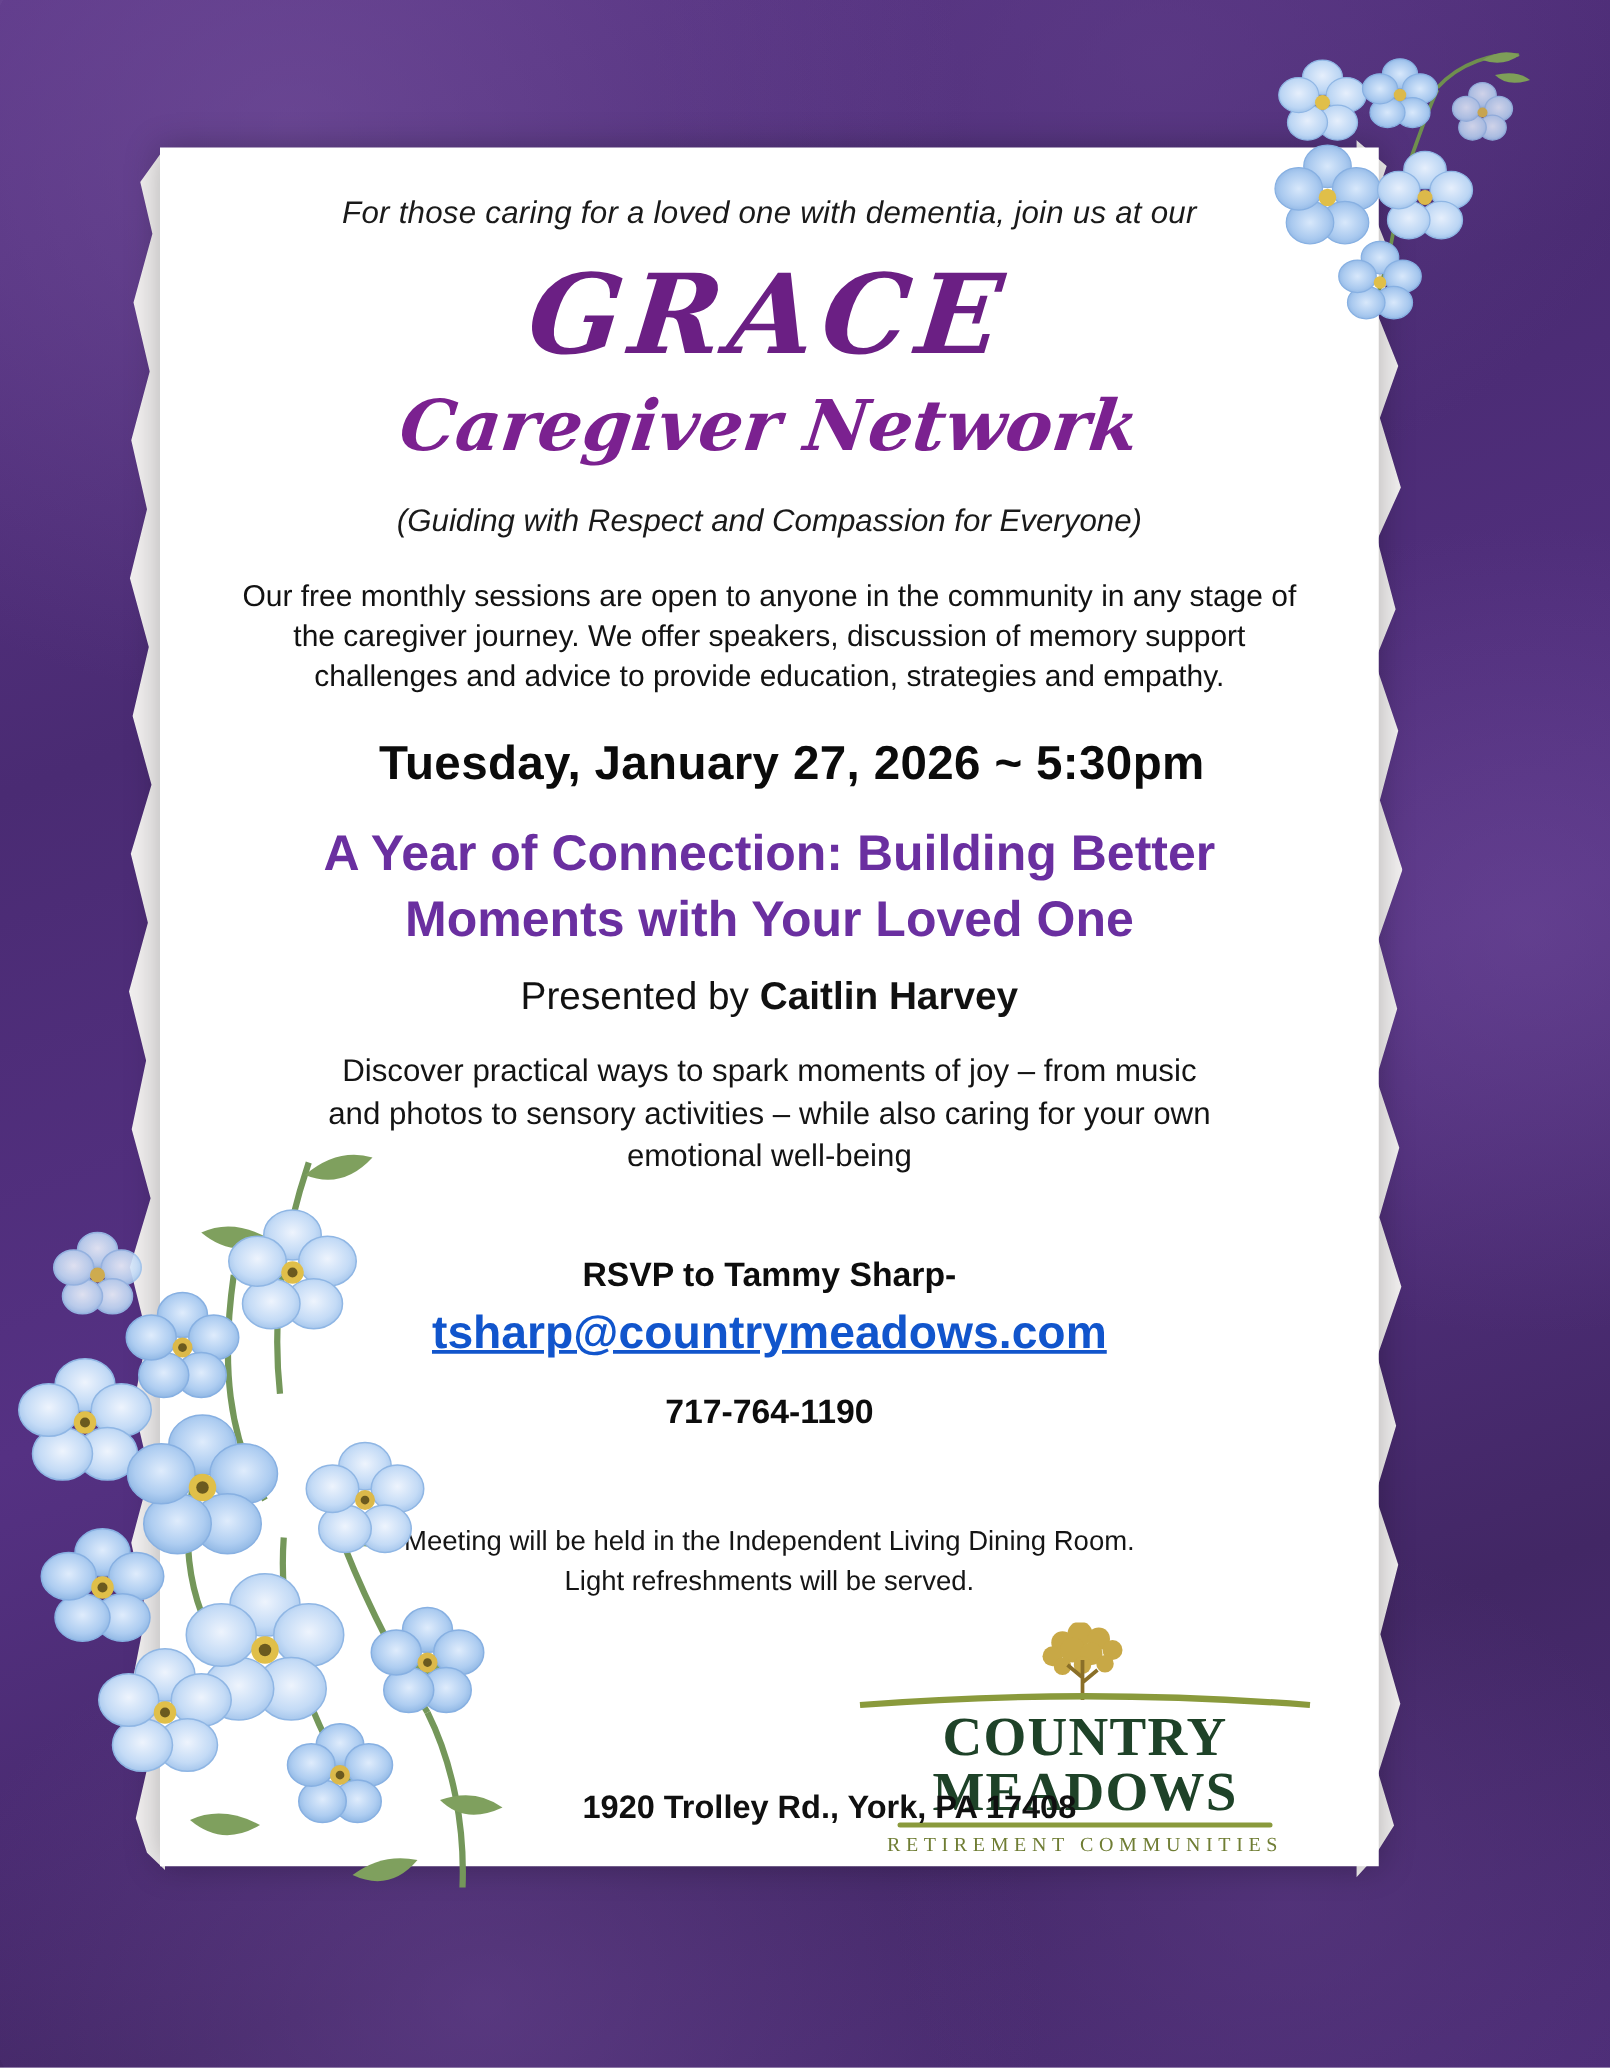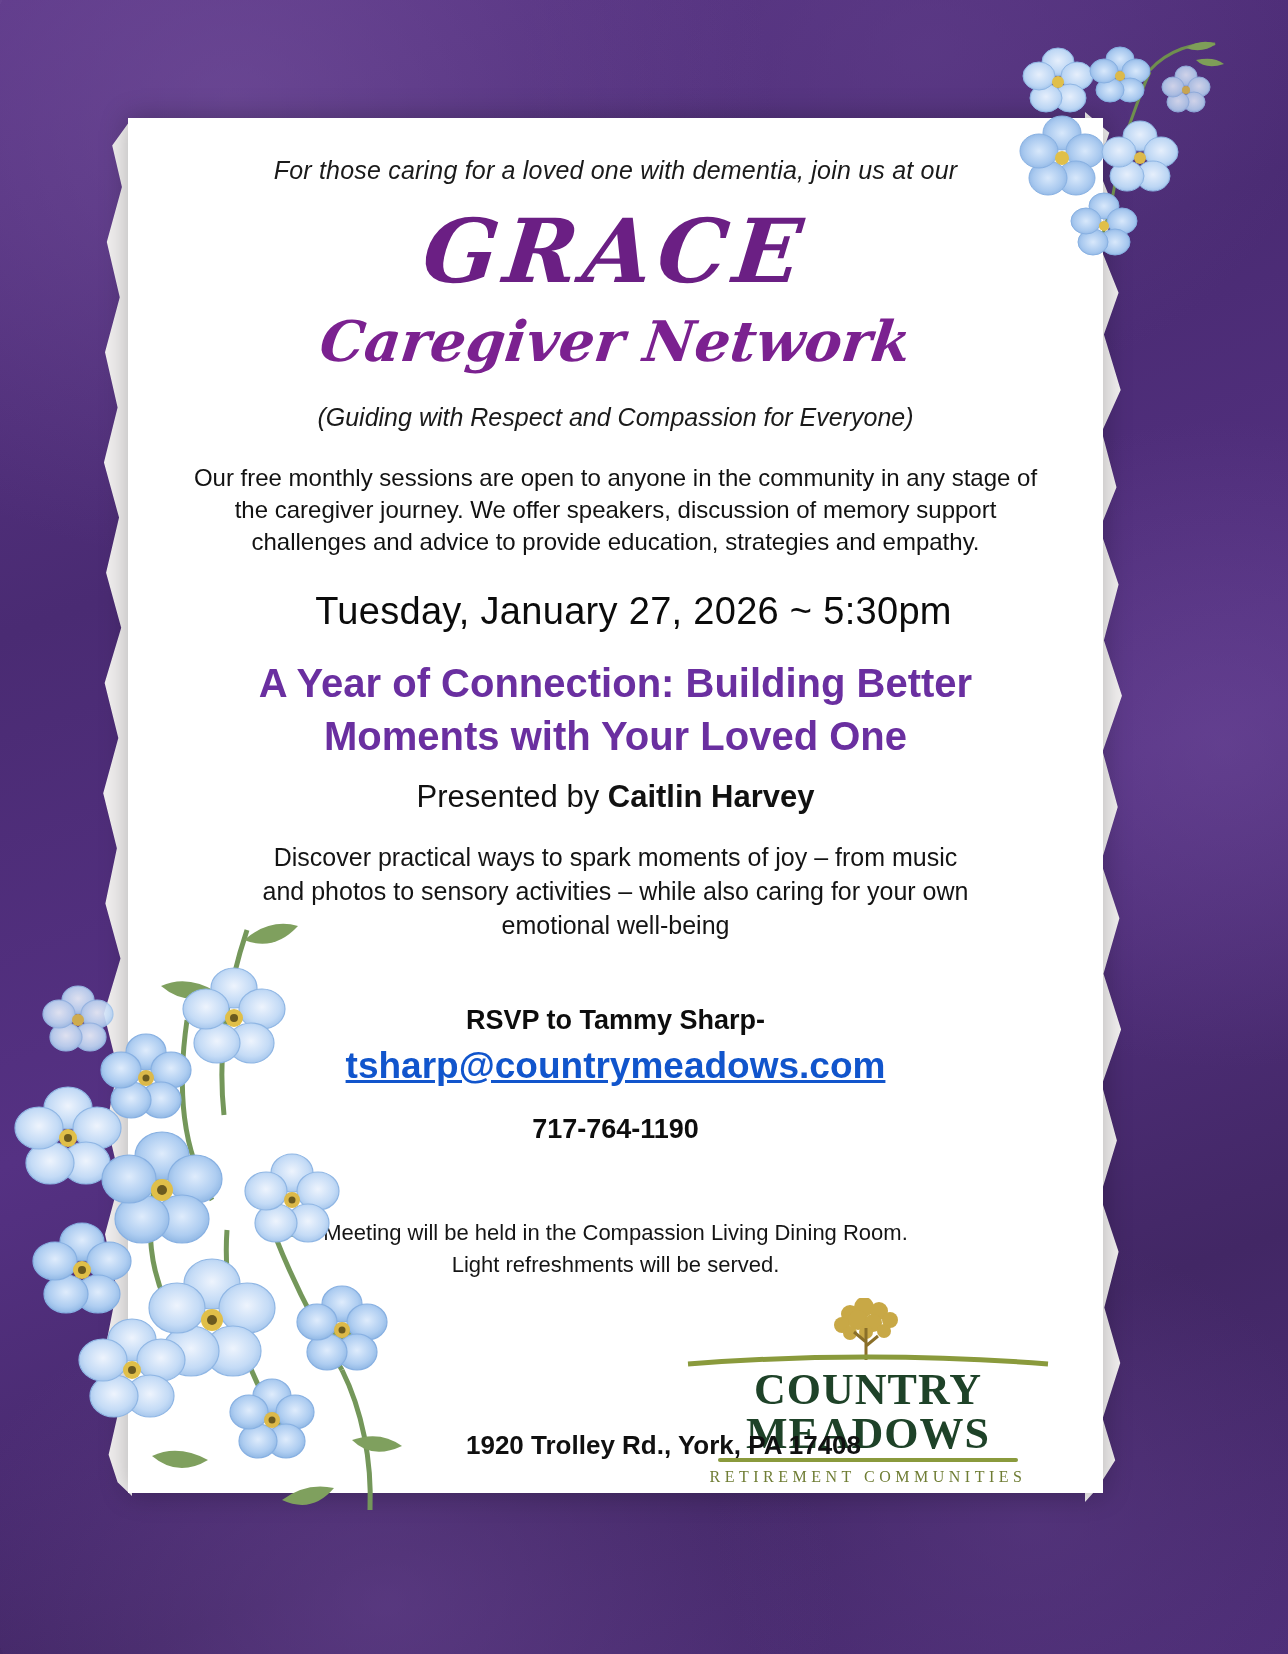--- a/index.html
+++ b/index.html
@@ -128,21 +128,21 @@
   .blurb {
     font-size: 24px;
     line-height: 1.33;
     color: #121212;
     margin: 30px auto 0;
     width: 880px;
   }
 
   .datetime {
     font-size: 38px;
-    font-weight: normal;
+    font-weight: bold;
     color: #0b0b0b;
     margin-top: 32px;
     letter-spacing: .3px;
     padding-left: 36px;
   }
 
   .topic {
     font-size: 40px;
     font-weight: bold;
     color: #6a2fa0;
@@ -286,21 +286,21 @@
 
   <div class="desc">Discover practical ways to spark moments of joy – from music and photos to sensory activities – while also caring for your own emotional well-being</div>
 
   <div class="rsvp-block">
     <div>RSVP to Tammy Sharp-</div>
     <a class="rsvp-email" href="#">tsharp@countrymeadows.com</a>
   </div>
   <div class="phone">717-764-1190</div>
 
   <div class="notes">
-    <div>Meeting will be held in the Compassion Living Dining Room.</div>
+    <div>Meeting will be held in the Independent Living Dining Room.</div>
     <div>Light refreshments will be served.</div>
   </div>
 
   <div class="logo-wrap">
     <div class="logo-tree">
       <svg width="420" height="70" viewBox="0 0 420 70" xmlns="http://www.w3.org/2000/svg">
         <g transform="translate(210,0)">
           <g fill="#c8a846">
             <circle cx="-18" cy="16" r="9"></circle>
               <circle cx="-4" cy="9" r="10"></circle>

